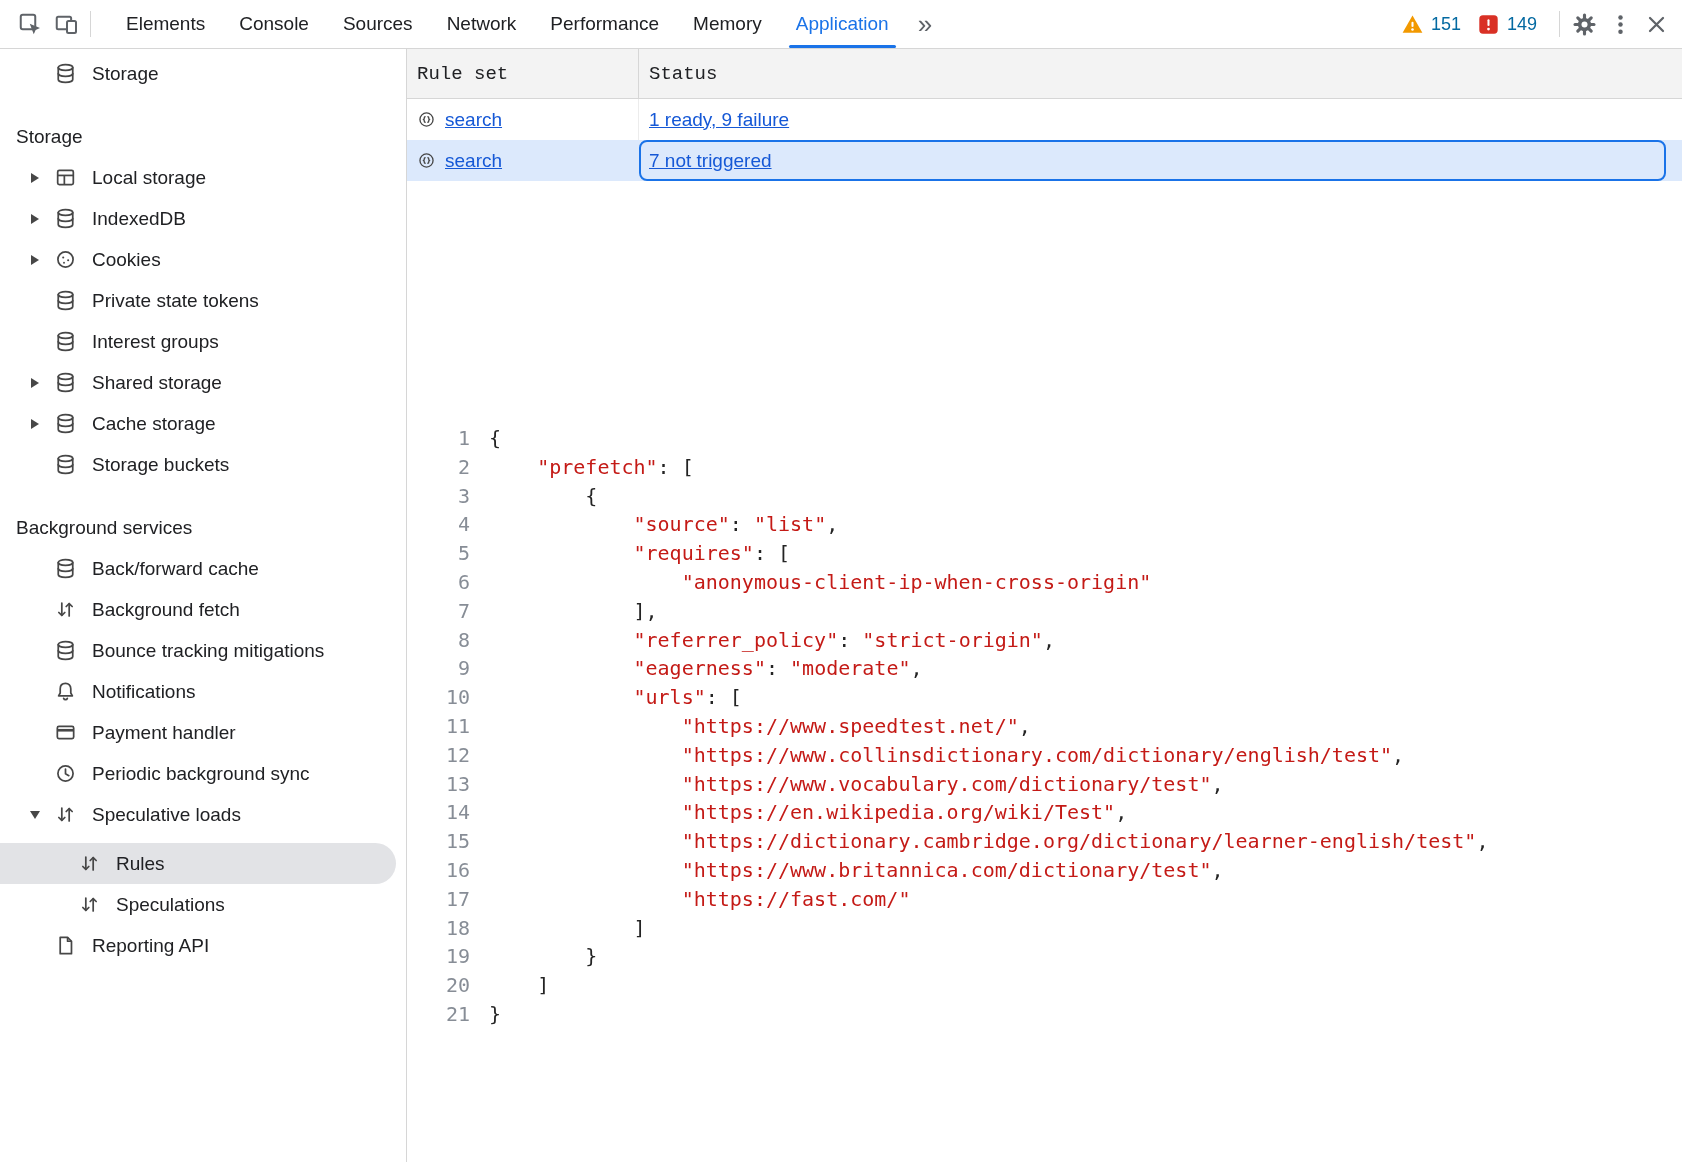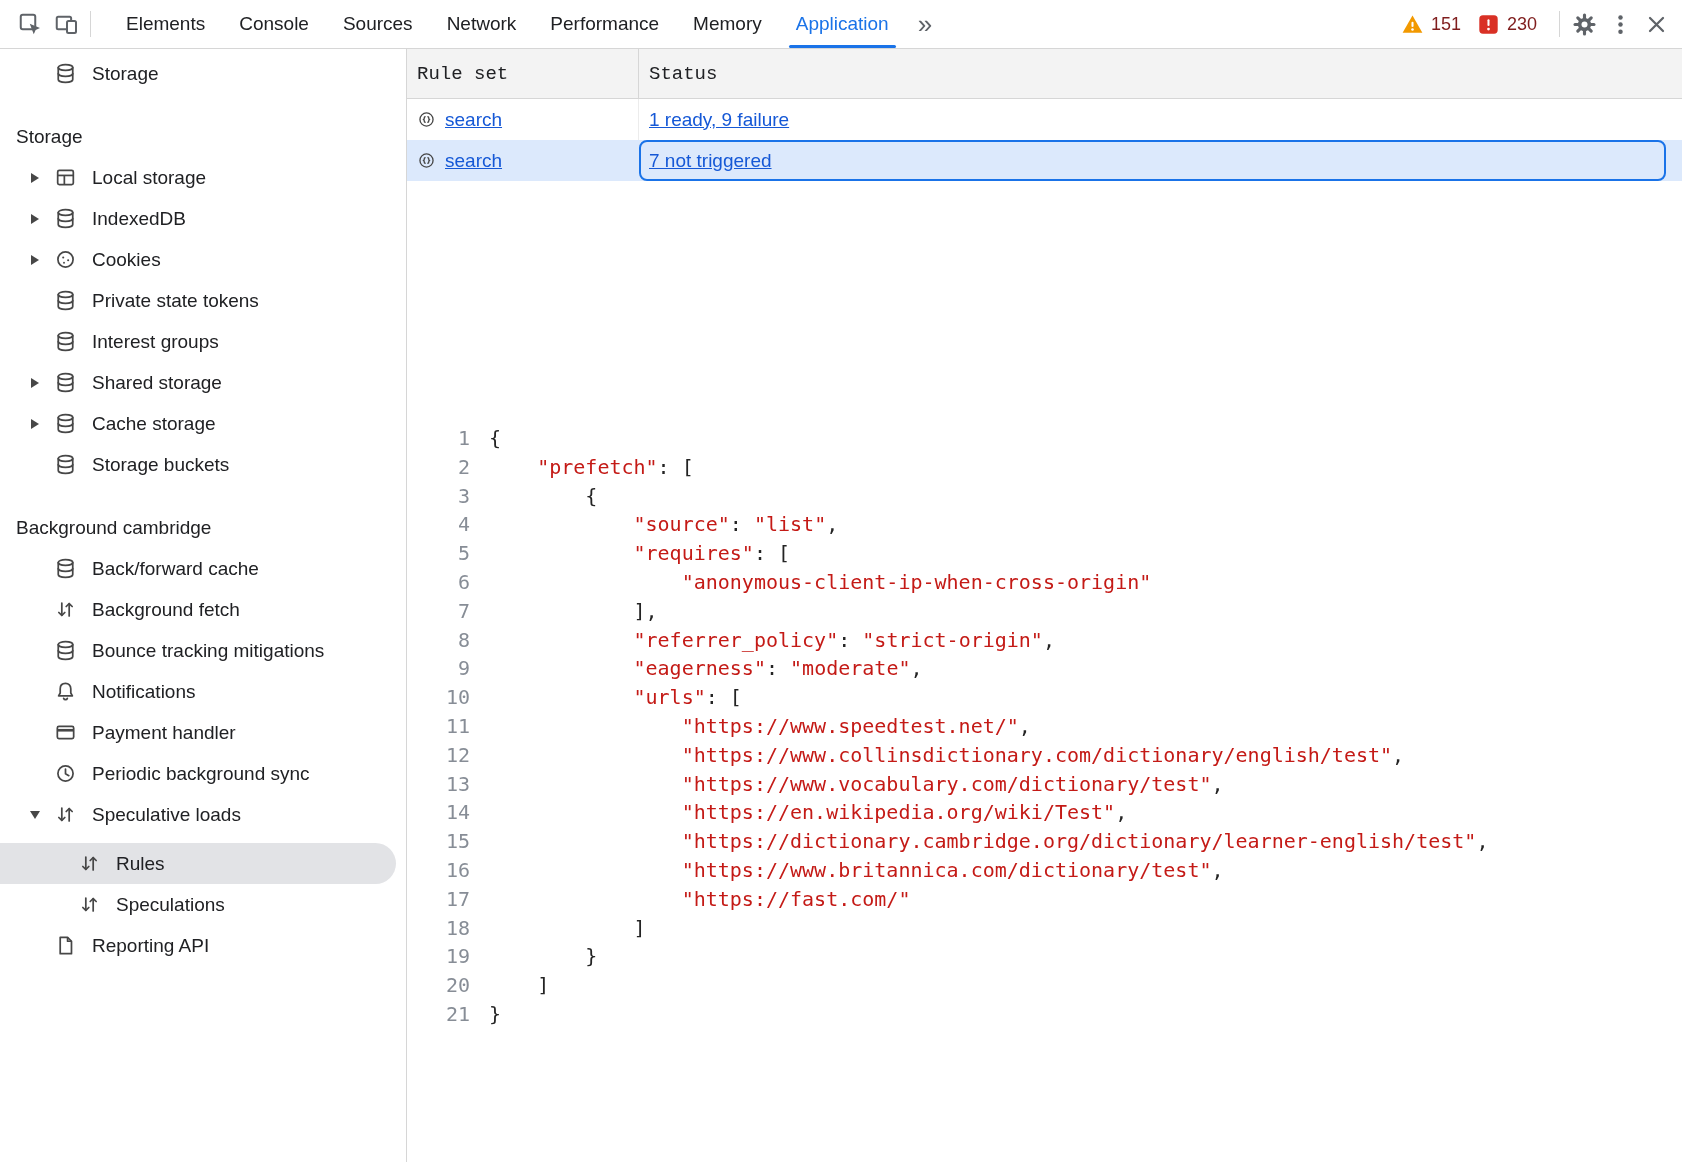--- a/index.html
+++ b/index.html
@@ -21,21 +21,21 @@
   .topbar{height:49px;display:flex;align-items:center;border-bottom:1px solid var(--border);padding-left:12px;background:#fff;}
   .tool-btn{width:36px;height:36px;display:flex;align-items:center;justify-content:center;flex:none;cursor:pointer;}
   .tool-btn svg{width:25px;height:25px;}
   .vdiv{width:1px;height:26px;background:var(--border);margin:0 6px;flex:none;}
   .tab-strip{display:flex;height:100%;margin-left:12px;}
   .tab{display:flex;align-items:center;padding:0 17px;font-size:19px;color:var(--text);position:relative;white-space:nowrap;cursor:pointer;}
   .tab.selected{color:var(--accent);}
   .tab.selected::after{content:"";position:absolute;left:10px;right:10px;bottom:0;height:3px;background:var(--accent);border-radius:2px;}
   .more-tabs{font-size:26px;color:var(--gray);padding:0 12px;cursor:pointer;}
   .top-spacer{flex:1;}
-  .count-group{display:flex;align-items:center;gap:7px;margin-right:16px;font-size:18px;color:#7f1d1d;cursor:pointer;}
+  .count-group{display:flex;align-items:center;gap:7px;margin-right:16px;font-size:18px;color:#0369a1;cursor:pointer;}
   .count-group svg{width:23px;height:23px;}
 
   
   .body-row{display:flex;height:1116px;}
   .sidebar{width:407px;flex:none;border-right:1px solid var(--border);padding-top:4px;overflow:hidden;}
   .content{flex:1;display:flex;flex-direction:column;min-width:0;}
 
   
   .side-item{height:41px;display:flex;align-items:center;padding-left:16px;font-size:19px;cursor:pointer;white-space:nowrap;}
   .side-item.selected{background:var(--pill);border-radius:0 21px 21px 0;margin-right:10px;margin-top:8px;}
@@ -168,21 +168,21 @@
       <circle cx="10" cy="14.3" r="1.1" fill="#fff"></circle>
     </svg>
     <span>151</span>
   </div>
   <div class="count-group">
     <svg viewBox="0 0 20 20">
       <rect x="2" y="2" width="16" height="16" rx="3.2" fill="#d93025"></rect>
       <rect x="9.1" y="5.4" width="1.8" height="6" rx="0.9" fill="#fff"></rect>
       <circle cx="10" cy="14" r="1.2" fill="#fff"></circle>
     </svg>
-    <span>230</span>
+    <span>149</span>
   </div>
 
   <div class="vdiv"></div>
 
   <div class="tool-btn">
     <svg viewBox="0 0 20 20">
       <g fill="#5f6368">
         <rect x="8.75" y="1.2" width="2.5" height="17.6" rx="1.2"></rect>
         <rect x="8.75" y="1.2" width="2.5" height="17.6" rx="1.2" transform="rotate(45 10 10)"></rect>
         <rect x="8.75" y="1.2" width="2.5" height="17.6" rx="1.2" transform="rotate(90 10 10)"></rect>
@@ -267,21 +267,21 @@
           </svg>
     <span class="side-label">Cache storage</span>
   </div>
         <div class="side-item">
     <span class="expander none"></span>
     <svg class="icon">
             <use href="#i-database"></use>
           </svg>
     <span class="side-label">Storage buckets</span>
   </div>
-        <div class="side-header">Background cambridge</div>
+        <div class="side-header">Background services</div>
         <div class="side-item">
     <span class="expander none"></span>
     <svg class="icon">
             <use href="#i-database"></use>
           </svg>
     <span class="side-label">Back/forward cache</span>
   </div>
         <div class="side-item">
     <span class="expander none"></span>
     <svg class="icon">

